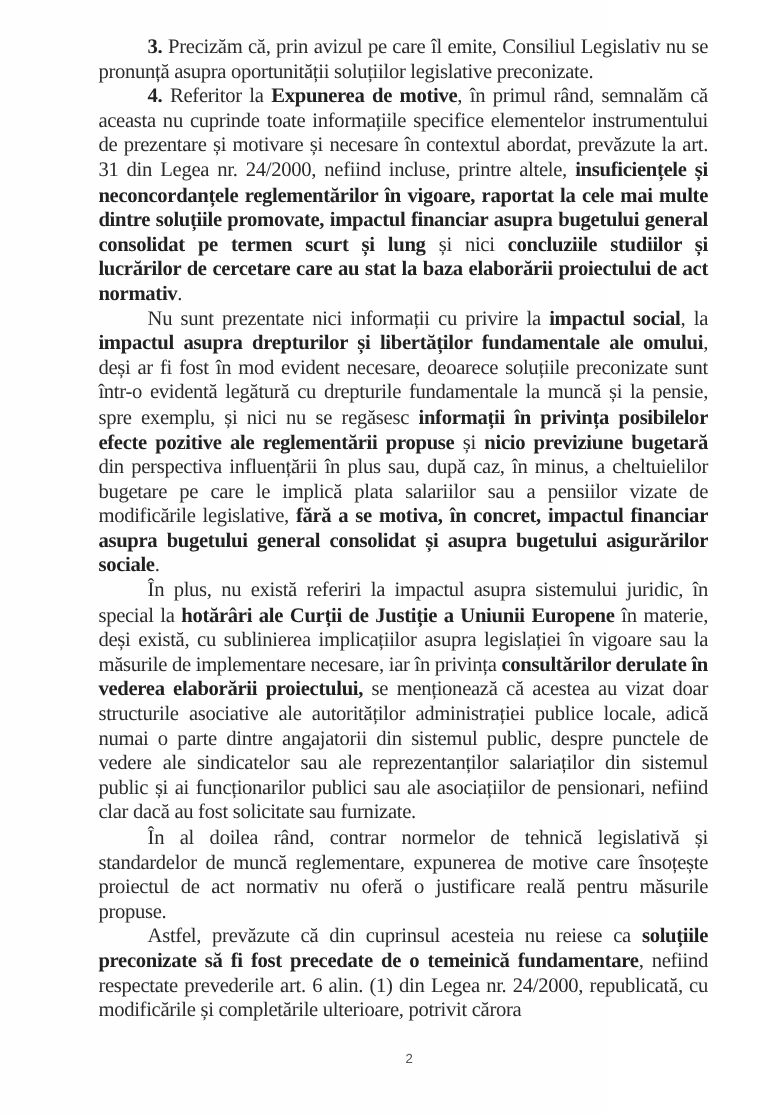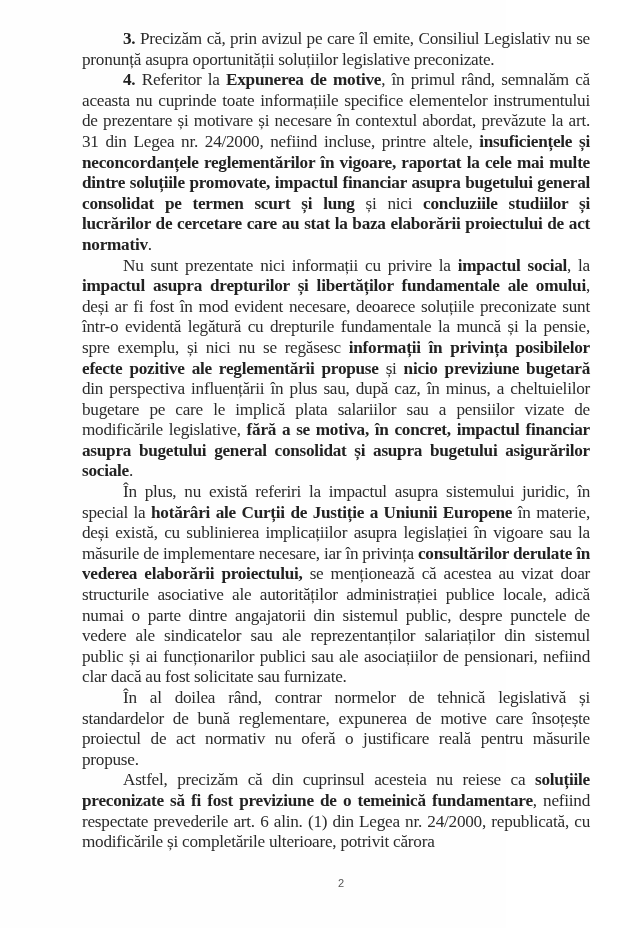--- a/index.html
+++ b/index.html
@@ -59,17 +59,17 @@
 </style>
 </head>
 <body>
 
 <div class="page">
   <div class="text-body">
     <p class="para"><span class="b">3.</span><span> Precizăm că, prin avizul pe care îl emite, Consiliul Legislativ nu se pronunță asupra oportunității soluțiilor legislative preconizate.</span></p>
     <p class="para"><span class="b">4.</span><span> Referitor la </span><span class="b">Expunerea de motive</span><span>, în primul rând, semnalăm că aceasta nu cuprinde toate informațiile specifice elementelor instrumentului de prezentare și motivare și necesare în contextul abordat, prevăzute la art. 31 din Legea nr. 24/2000, nefiind incluse, printre altele, </span><span class="b">insuficiențele și neconcordanțele reglementărilor în vigoare, raportat la cele mai multe dintre soluțiile promovate,</span><span> </span><span class="b u">impactul financiar</span><span class="b"> asupra bugetului general consolidat pe termen scurt și lung</span><span> și nici </span><span class="b">concluziile studiilor și lucrărilor de cercetare care au stat la baza elaborării proiectului de act normativ</span><span>.</span></p>
     <p class="para"><span>Nu sunt prezentate nici informații cu privire la </span><span class="b">impactul social</span><span>, la </span><span class="b">impactul asupra drepturilor și libertăților fundamentale ale omului</span><span>, deși ar fi fost în mod evident necesare, deoarece soluțiile preconizate sunt într-o evidentă legătură cu drepturile fundamentale la muncă și la pensie, spre exemplu, și nici nu se regăsesc </span><span class="b u">informații în privința posibilelor efecte pozitive ale reglementării propuse</span><span> și </span><span class="b">nicio previziune bugetară</span><span> din perspectiva influențării în plus sau, după caz, în minus, a cheltuielilor bugetare pe care le implică plata salariilor sau a pensiilor vizate de modificările legislative, </span><span class="b">fără a se motiva, în concret, impactul financiar asupra bugetului general consolidat și asupra bugetului asigurărilor sociale</span><span>.</span></p>
     <p class="para"><span>În plus, nu există referiri la impactul asupra sistemului juridic, în special la </span><span class="b">hotărâri ale Curții de Justiție a Uniunii Europene</span><span> în materie, deși există, cu sublinierea implicațiilor asupra legislației în vigoare sau la măsurile de implementare necesare, iar în privința </span><span class="b">consultărilor derulate în vederea elaborării proiectului,</span><span> se menționează că acestea au vizat doar structurile asociative ale autorităților administrației publice locale, adică numai o parte dintre angajatorii din sistemul public, despre punctele de vedere ale sindicatelor sau ale reprezentanților salariaților din sistemul public și ai funcționarilor publici sau ale asociațiilor de pensionari, nefiind clar dacă au fost solicitate sau furnizate.</span></p>
-    <p class="para"><span>În al doilea rând, contrar normelor de tehnică legislativă și standardelor de bună reglementare, expunerea de motive care însoțește proiectul de act normativ nu oferă o justificare reală pentru măsurile propuse.</span></p>
-    <p class="para"><span>Astfel, precizăm că din cuprinsul acesteia nu reiese ca </span><span class="b">soluțiile preconizate să fi fost previziune de o temeinică fundamentare</span><span>, nefiind respectate prevederile art. 6 alin. (1) din Legea nr. 24/2000, republicată, cu modificările și completările ulterioare, potrivit cărora</span></p>
+    <p class="para"><span>În al doilea rând, contrar normelor de tehnică legislativă și standardelor de muncă reglementare, expunerea de motive care însoțește proiectul de act normativ nu oferă o justificare reală pentru măsurile propuse.</span></p>
+    <p class="para"><span>Astfel, prevăzute că din cuprinsul acesteia nu reiese ca </span><span class="b">soluțiile preconizate să fi fost precedate de o temeinică fundamentare</span><span>, nefiind respectate prevederile art. 6 alin. (1) din Legea nr. 24/2000, republicată, cu modificările și completările ulterioare, potrivit cărora</span></p>
   </div>
   <div class="page-number">2</div>
 </div>
 
 </body></html>

